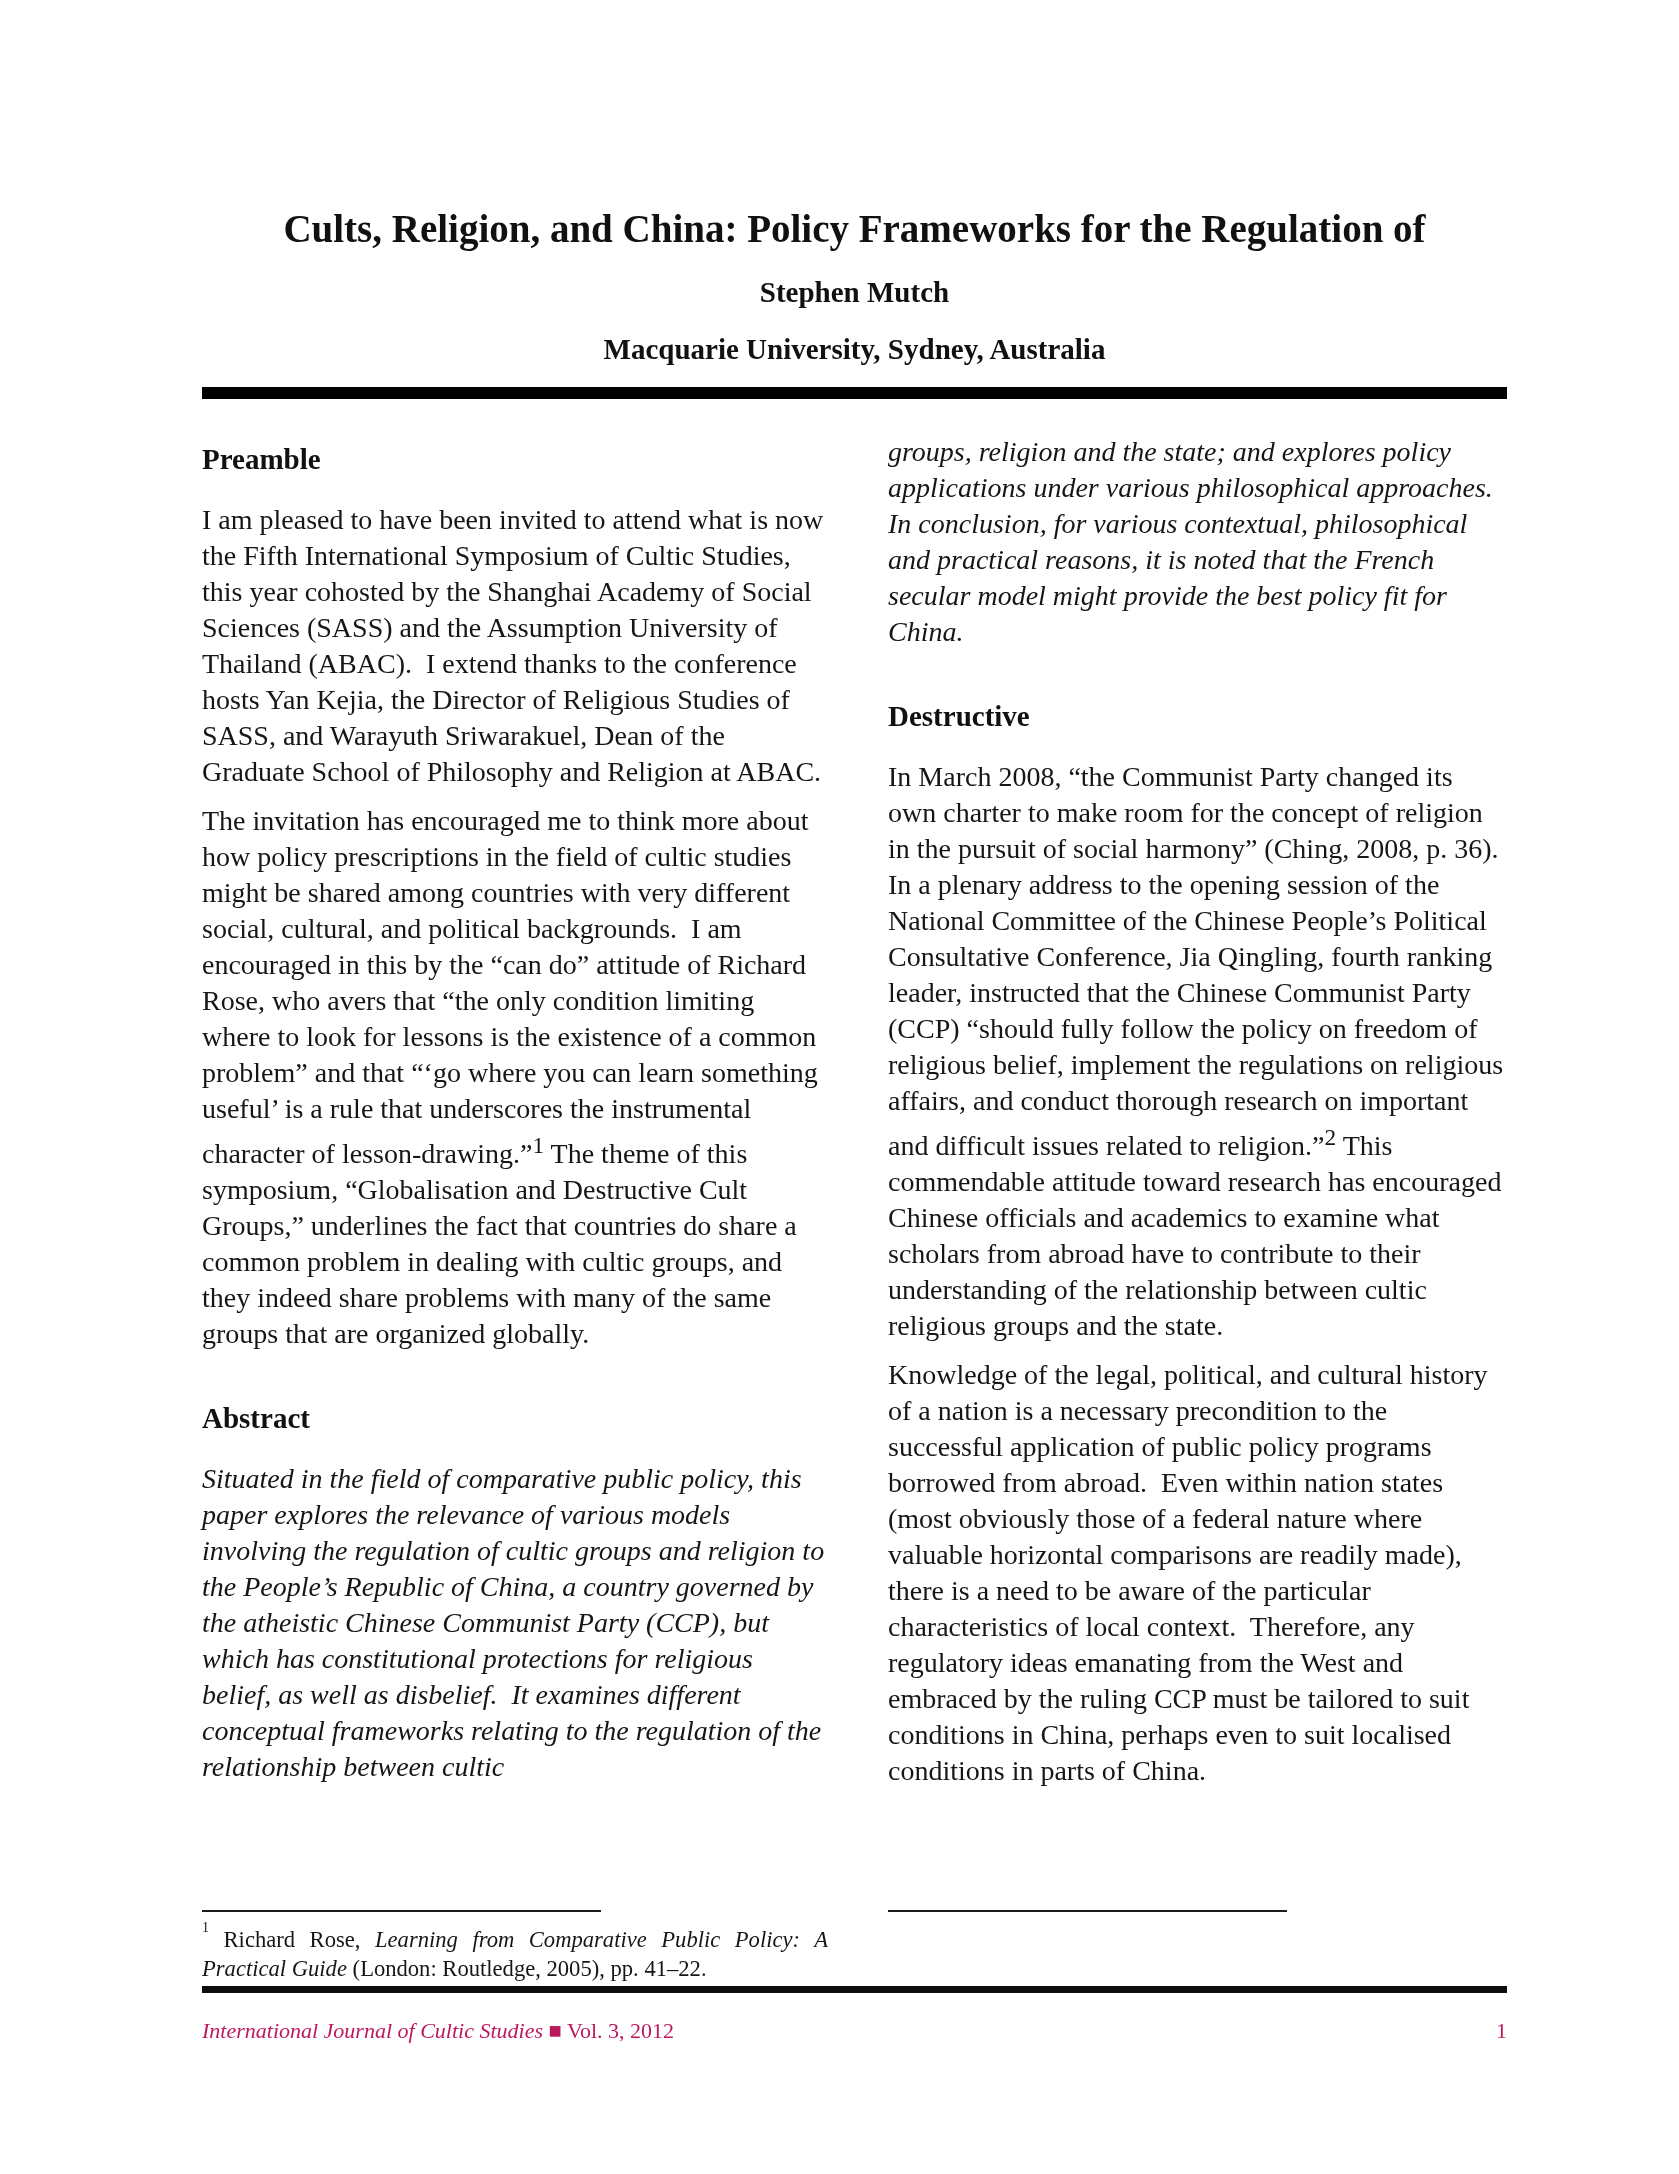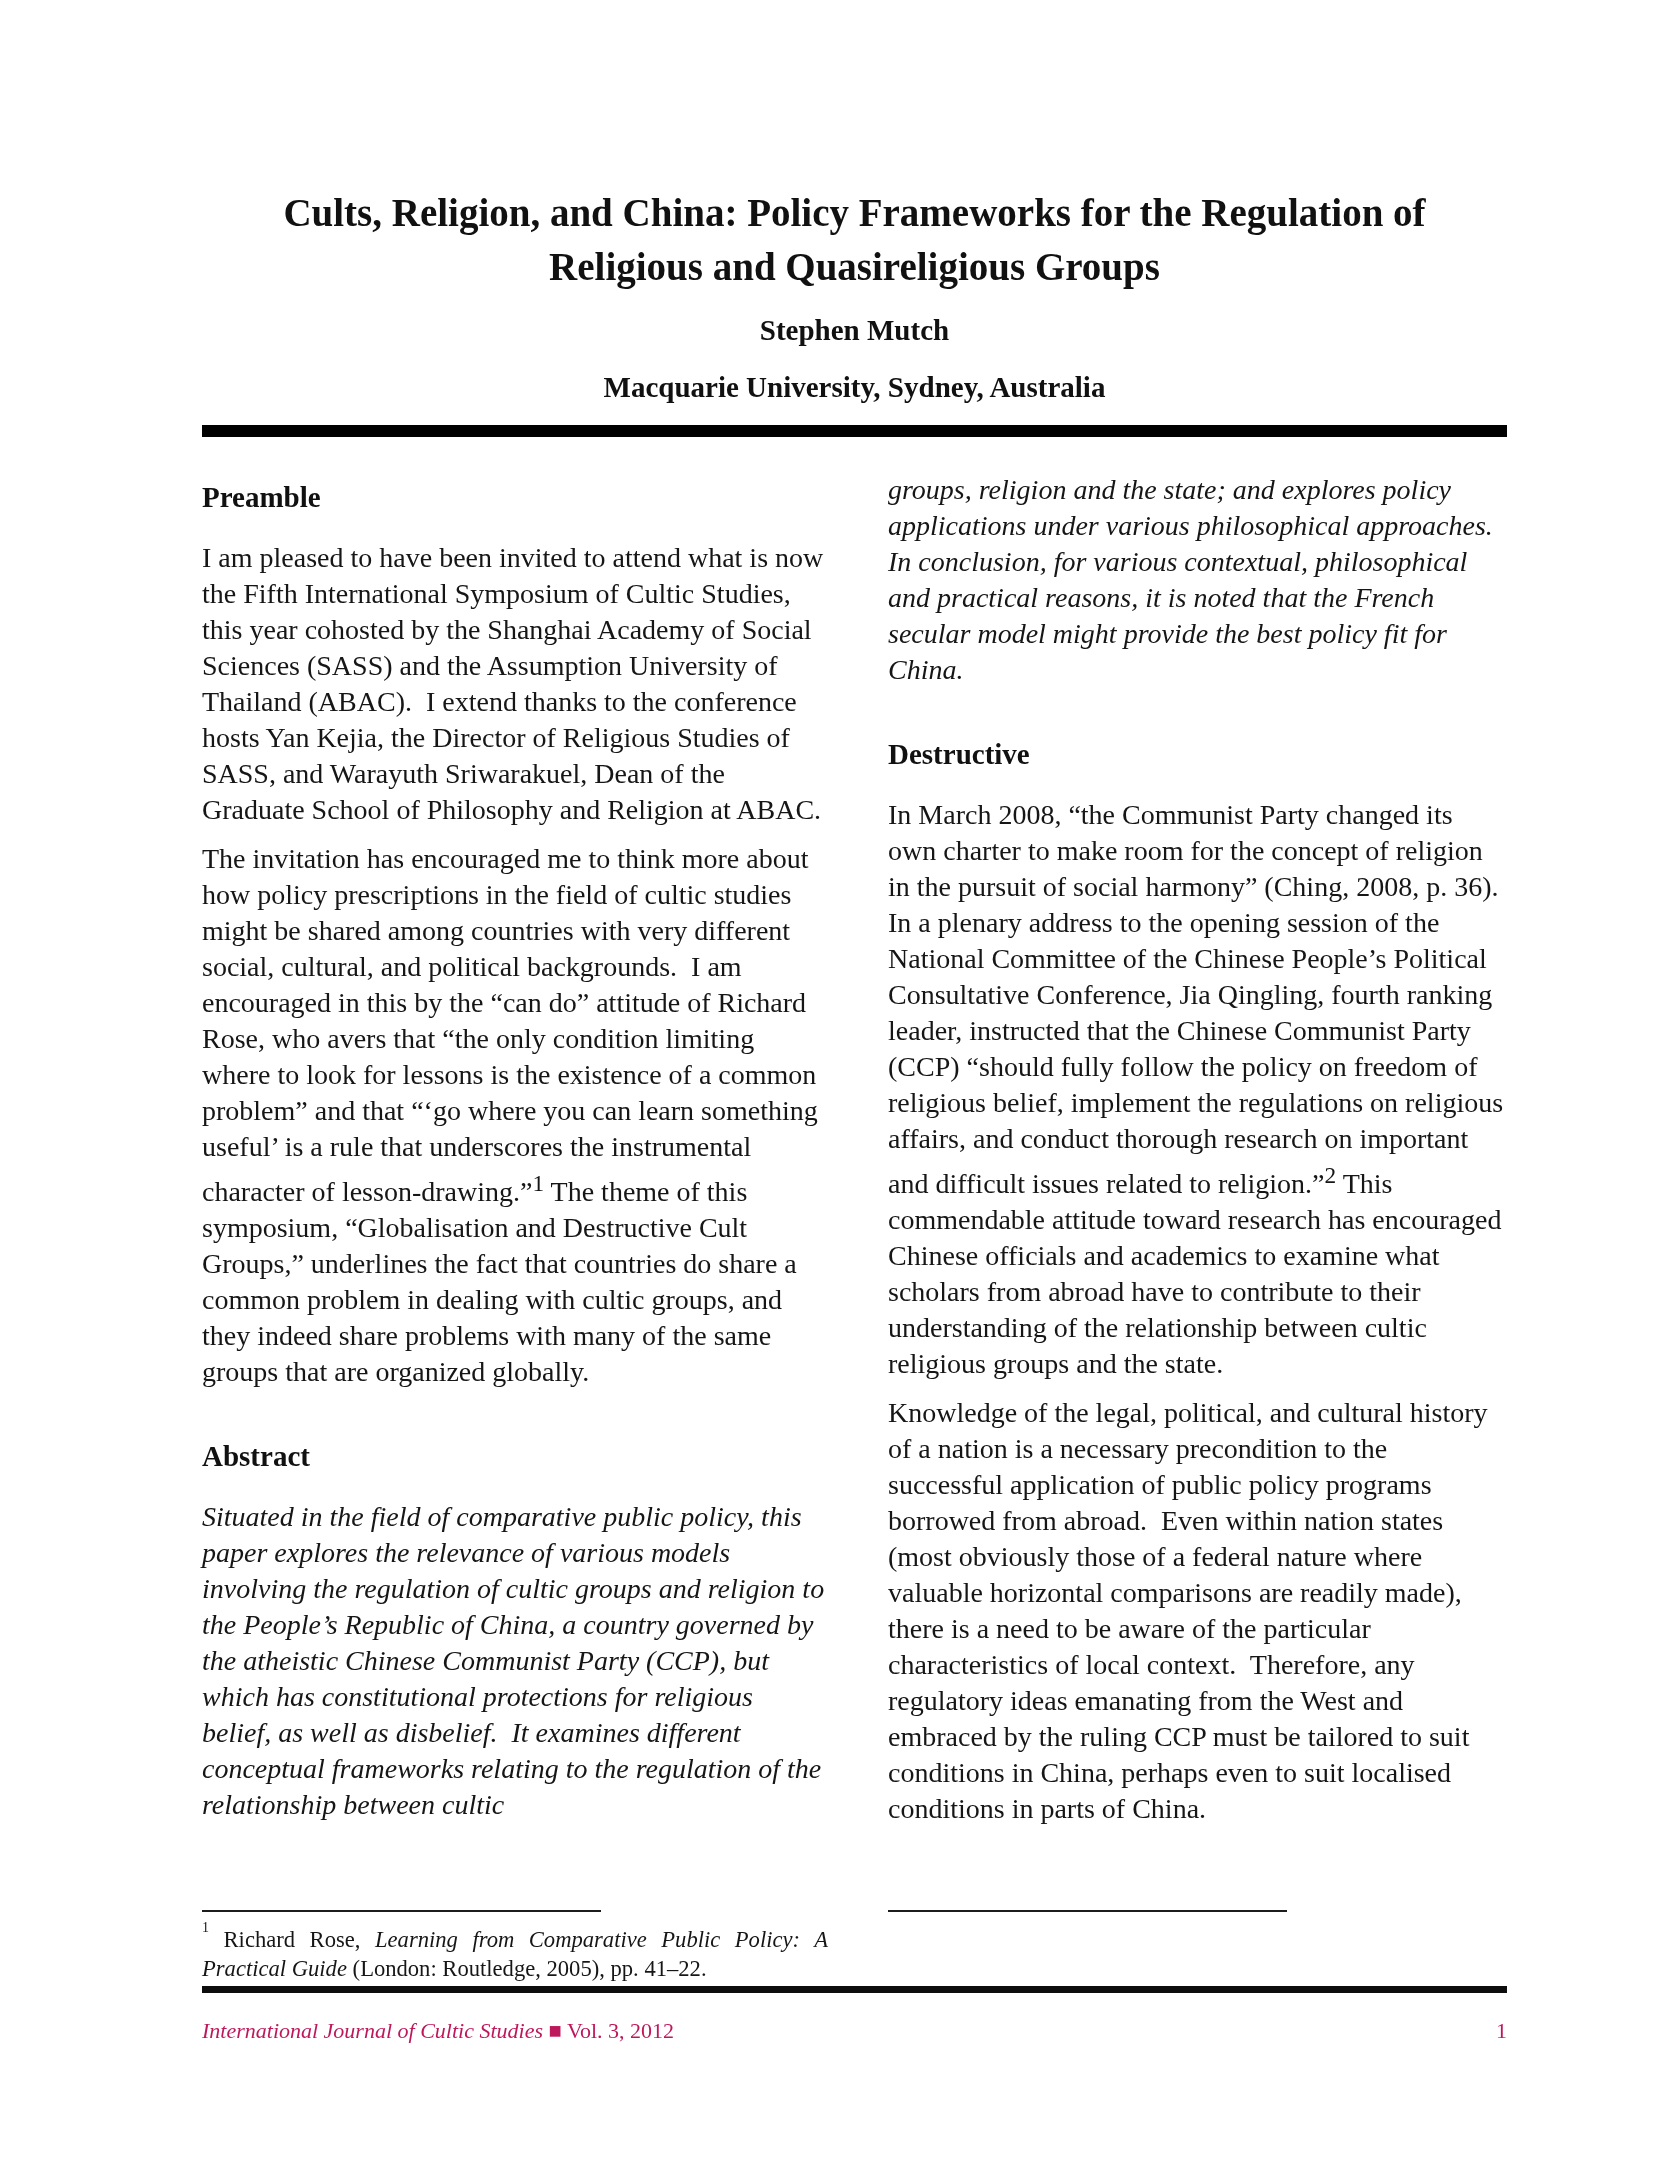--- a/index.html
+++ b/index.html
@@ -12,21 +12,21 @@
   .page{
     position:relative;
     width:1680px;height:2174px;
     box-sizing:border-box;
     padding:186px 173px 0 202px;
     overflow:hidden;
   }
   
   .paper-header{text-align:center;}
   h1.title{
-    margin:0;
+    margin:16px;
     font-size:39px;line-height:54px;font-weight:bold;color:#111;
   }
   h1.title .tline{display:block;}
   .author{
     margin-top:19px;
     font-size:29px;line-height:34px;font-weight:bold;color:#111;
   }
   .affiliation{
     margin-top:22.6px;
     font-size:29px;line-height:34px;font-weight:bold;color:#111;
@@ -94,21 +94,20 @@
   }
 </style>
 </head>
 <body>
 
 <div class="page">
 
   <header class="paper-header">
     <h1 class="title">
       <span class="tline">Cults, Religion, and China: Policy Frameworks for the Regulation of</span>
-      <span class="tline">Religious and Quasireligious Groups</span>
     </h1>
     <div class="author">Stephen Mutch</div>
     <div class="affiliation">Macquarie University, Sydney, Australia</div>
   </header>
 
   <div class="title-rule"></div>
 
   <main class="columns">
     <section class="col">
       <h2 class="sec first">Preamble</h2>

